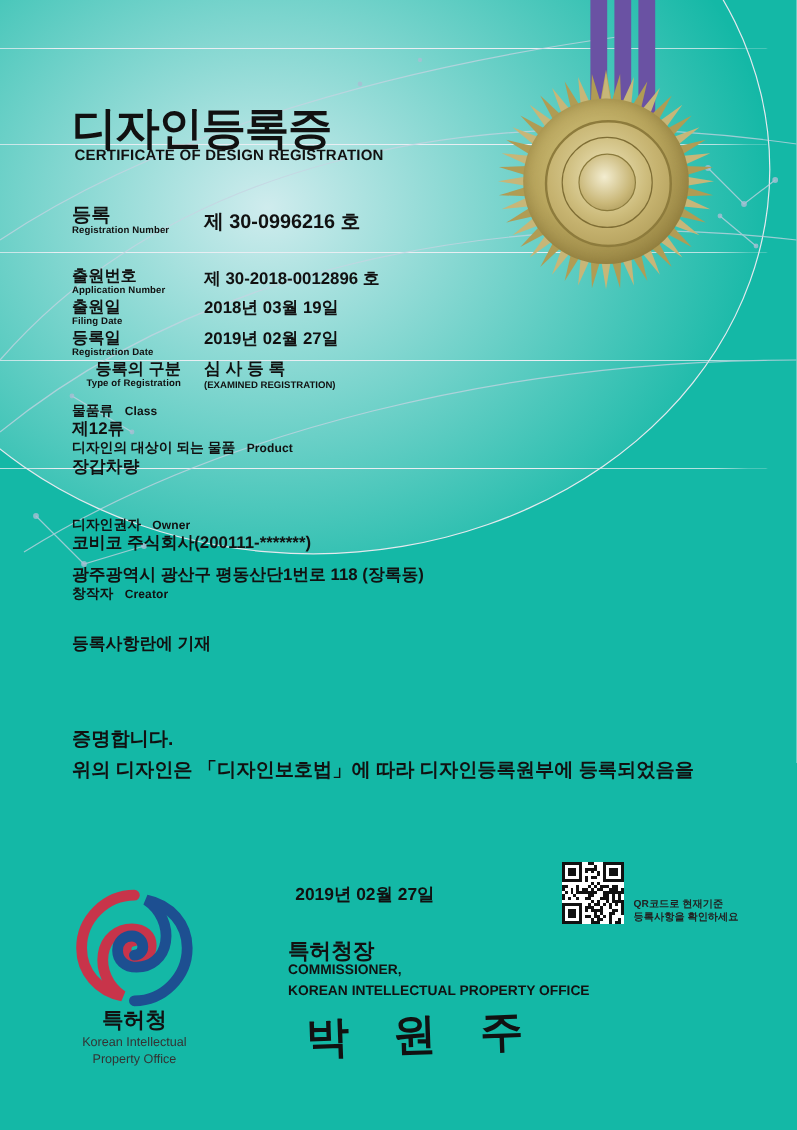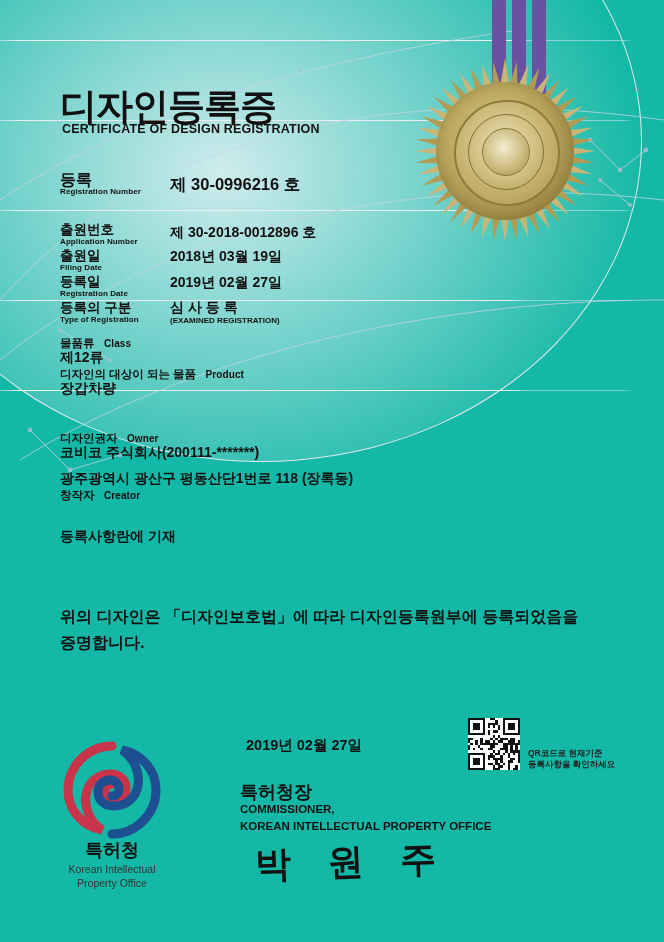--- a/index.html
+++ b/index.html
@@ -426,21 +426,21 @@
     <div class="label-en">Filing Date</div>
   </div>
   <div class="value" style="left:170px; top:248px;">2018년  03월  19일</div>
 
   <div class="field" style="left:60px; top:274px;">
     <div class="label-ko">등록일</div>
     <div class="label-en">Registration Date</div>
   </div>
   <div class="value" style="left:170px; top:274px;">2019년  02월  27일</div>
 
-  <div class="field" style="left:60px; top:300px;">
+  <div class="field" style="left:72px; top:300px;text-align:right;">
     <div class="label-ko">등록의 구분</div>
     <div class="label-en">Type of Registration</div>
   </div>
   <div class="value" style="left:170px; top:299px;">심 사 등 록</div>
   <div class="value sub-en" style="left:170px; top:316px;">(EXAMINED REGISTRATION)</div>
 
   <div class="field inline-label" style="left:60px; top:333px;">
     <span class="label-ko inline">물품류</span>
     <span class="label-en inline">Class</span>
   </div>
@@ -459,22 +459,22 @@
   <div class="block-value" style="left:60px; top:444px;">코비코 주식회사(200111-*******)</div>
   <div class="block-value" style="left:60px; top:470px;">광주광역시 광산구 평동산단1번로 118 (장록동)</div>
 
   <div class="field inline-label" style="left:60px; top:485px;">
     <span class="label-ko inline">창작자</span>
     <span class="label-en inline">Creator</span>
   </div>
   <div class="block-value" style="left:60px; top:528px;">등록사항란에 기재</div>
 
   <div class="certify-ko">
+    <div>증명합니다.</div>
     <div>위의 디자인은 「디자인보호법」에 따라 디자인등록원부에 등록되었음을</div>
-    <div>증명합니다.</div>
   </div>
 
   <div class="issue-date">2019년  02월  27일</div>
   <div class="commissioner-ko">특허청장</div>
   <div class="commissioner-en1">COMMISSIONER,</div>
   <div class="commissioner-en2">KOREAN INTELLECTUAL PROPERTY OFFICE</div>
   <div class="signature">박 원 주</div>
 
   <div class="emblem">
     <svg width="100" height="100" viewBox="0 0 100 100">

